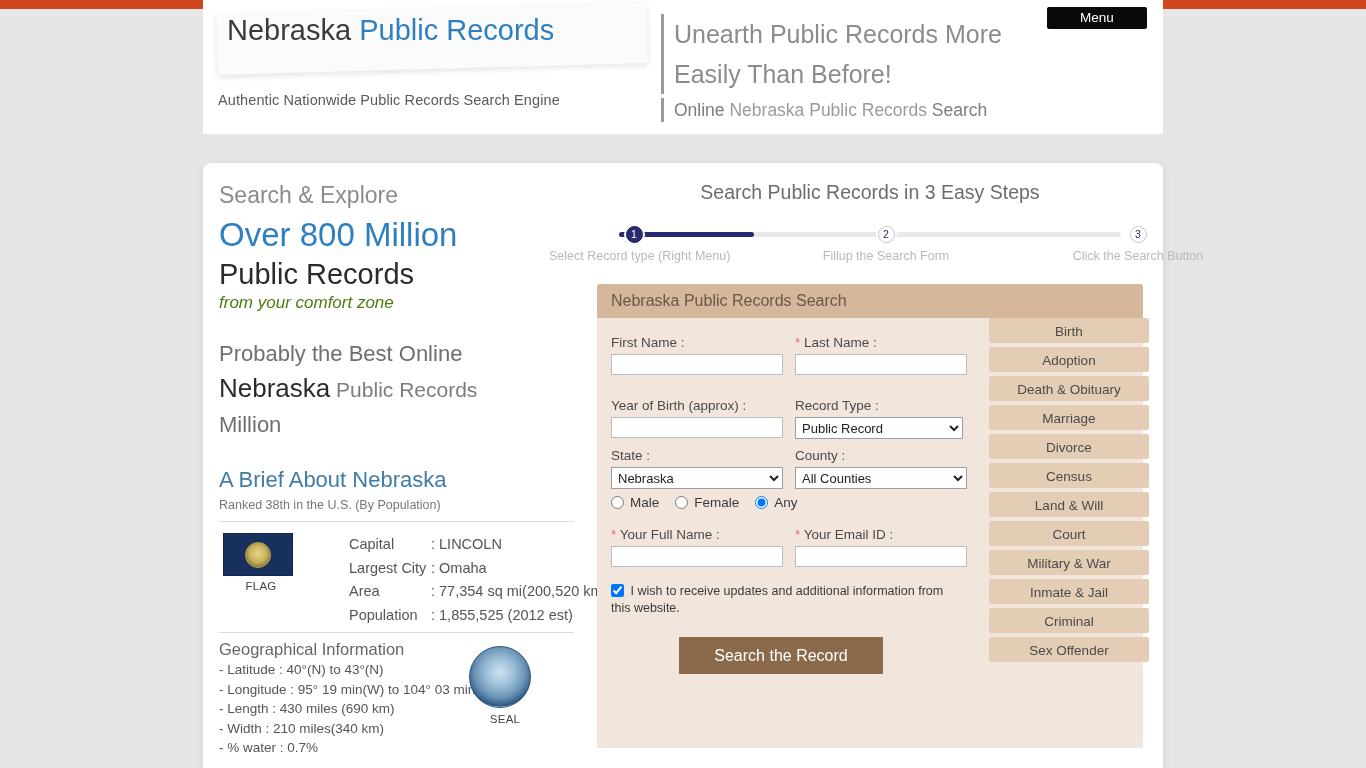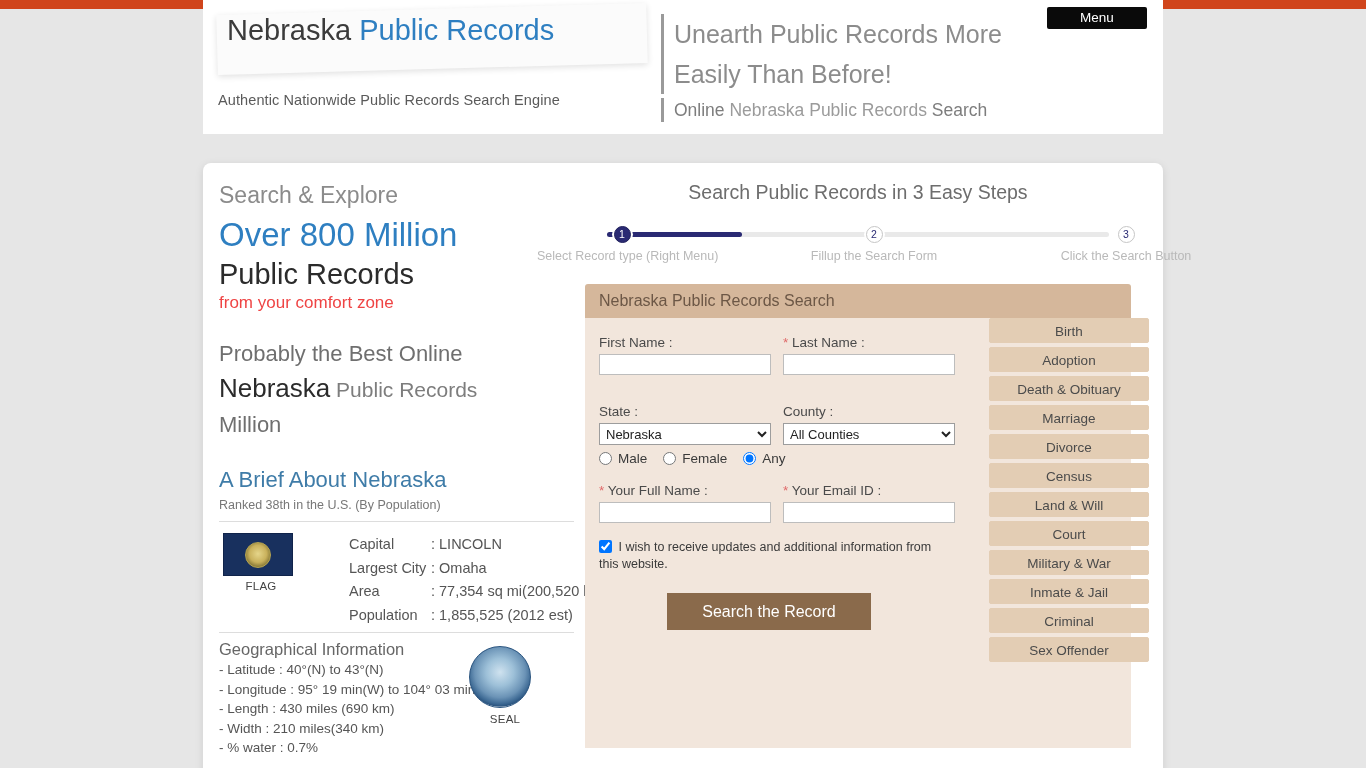--- a/index.html
+++ b/index.html
@@ -62,21 +62,21 @@
     position: absolute; top: 163px; left: 203px; width: 960px; height: 620px;
     background: #ffffff; border-radius: 8px;
     box-shadow: 0 2px 8px rgba(0,0,0,0.10);
   }
 
   
   .left { position: absolute; top: 0; left: 0; width: 380px; padding: 15px 0 0 16px; }
   .l-small { font-size: 23px; color: #8b8b8b; line-height: 34px; }
   .l-blue { font-size: 33px; color: #2e7fc1; line-height: 45px; }
   .l-dark { font-size: 29px; color: #2b2b2b; line-height: 34px; }
-  .l-tiny { font-size: 17px; color: #ef4444; line-height: 24px; }
+  .l-tiny { font-size: 17px; color: #4d7c0f; line-height: 24px; font-style: italic; }
   .l-gap { height: 22px; }
   .l-mid { font-size: 22px; color: #6f6f6f; line-height: 33px; }
   .l-mid2 { font-size: 26px; color: #2b2b2b; line-height: 36px; }
   .l-mid2 .gray { font-size: 21px; color: #7d7d7d; }
   .l-mid3 { font-size: 22px; color: #6f6f6f; line-height: 34px; }
   .sec-title { font-size: 22px; color: #3f7ca8; line-height: 32px; margin-top: 22px; }
   .sec-note { font-size: 12.5px; color: #777; margin-top: 2px; }
   .hr { border-top: 1px solid #dddddd; margin: 9px 0 0 0; width: 355px; }
 
   .facts { position: relative; margin-top: 11px; height: 90px; }
@@ -103,21 +103,21 @@
   .seal-wrap { position: absolute; right: 42px; top: 8px; width: 72px; text-align: center; }
   .seal-img {
     width: 62px; height: 62px; border-radius: 50%;
     background:
       radial-gradient(circle at 50% 42%, #cfe2ef 0%, #9dc0d8 30%, #6b93b6 55%, #3f6b95 68%, #2b5580 74%, #ffffff 76%, #5a84ab 86%, #2f5e8c 100%);
     border: 1px solid #2b5580;
   }
   .seal-cap { font-size: 11.5px; color: #444; margin-top: 5px; letter-spacing: .3px; }
 
   
-  .right { position: absolute; top: 0; left: 382px; width: 546px; }
+  .right { position: absolute; top: 0; left: 394px; width: 546px; }
   .steps-title { text-align: center; font-size: 19.5px; color: #6d6d6d; padding: 18px 0 0 0; }
   .steps { position: relative; margin: 22px 12px 0 12px; height: 44px; }
   .steps-line {
     position: absolute; top: 6px; left: 10px; right: 10px; height: 5px;
     background: #e9e9e9; border-radius: 3px;
   }
   .steps-fill {
     position: absolute; top: 6px; left: 10px; width: 135px; height: 5px;
     background: #2a2a73; border-radius: 3px;
   }
@@ -285,20 +285,32 @@
             <input class="inp" type="text" value="" style="">
           </div>
           <div class="fld">
             <div class="lbl"><span class="req">*</span> <span>Last Name :</span></div>
             <input class="inp" type="text" value="" style="">
           </div>
         </div>
 
         <div class="spacer-sm"></div>
 
+        <div class="row">
+          <div class="fld">
+            <div class="lbl">Year of Birth (approx) :</div>
+            <input class="inp" type="text" value="" style="">
+          </div>
+          <div class="fld">
+            <div class="lbl">Record Type :</div>
+            <select class="sel">
+              <option>Public Record</option>
+            </select>
+          </div>
+        </div>
 
         <div class="row" style="margin-top:6px;">
           <div class="fld">
             <div class="lbl">State :</div>
             <select class="sel" style="width:172px;">
               <option>Nebraska</option>
             </select>
           </div>
           <div class="fld">
             <div class="lbl">County :</div>

